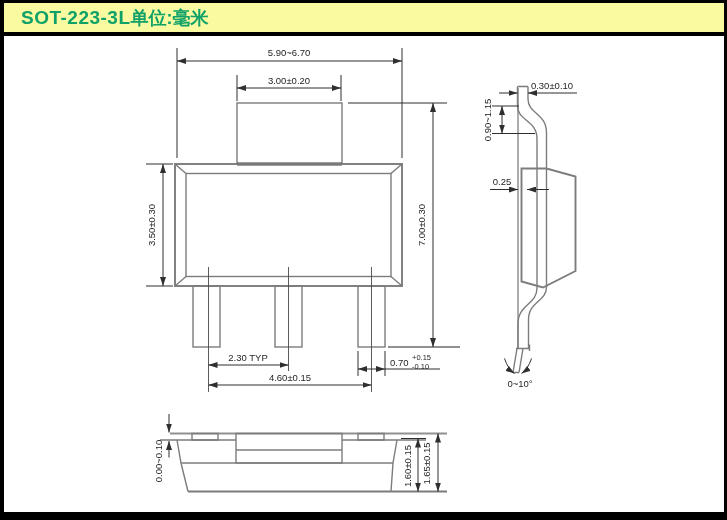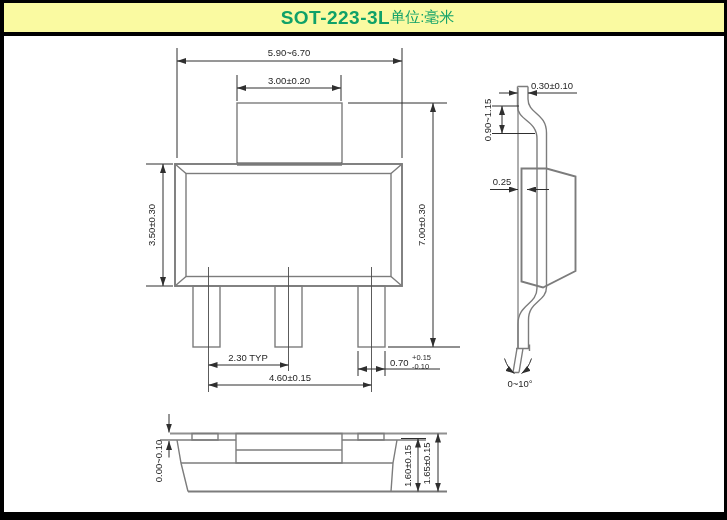--- a/index.html
+++ b/index.html
@@ -8,29 +8,29 @@
     box-sizing:border-box;
     border:3px solid var(--frame-black,#000);
     border-left-width:4px;border-bottom-width:8px;
     overflow:hidden;
     font-family:"Liberation Sans",sans-serif;
   }
   .header{
     position:absolute;left:0;top:0;right:0;height:29px;
     background:var(--header-bg,#fafaa1);
     border-bottom:4px solid var(--frame-black,#000);
-    display:flex;align-items:center;justify-content:center;
+    display:flex;align-items:center;justify-content:flex-start;
     padding:0 10px 0 17px;
   }
   .title{
     color:var(--accent-green,#0fa168);font-size:19px;font-weight:bold;
     letter-spacing:.5px;
   }
   .unit{
-    color:var(--accent-green,#0fa168);font-size:15px;font-weight:normal;
+    color:var(--accent-green,#0fa168);font-size:18px;font-weight:bold;
   }
   svg.drawing{position:absolute;left:0;top:0;width:720px;height:509px;}
   .shape{fill:none;stroke:var(--line-gray,#7c7c7c);stroke-width:1.4;}
   .outline2{stroke-width:1.9;}
   .shape-heavy{fill:none;stroke:#3d3d3d;stroke-width:2.8;}
   .dim{fill:none;stroke:var(--dim-dark,#2f2f2f);stroke-width:1;}
   .cline{fill:none;stroke:#4a4a4a;stroke-width:.9;}
   .ref{fill:none;stroke:var(--ref-gray,#909090);stroke-width:2.2;}
   .dimtext{
     fill:#1f1f1f;font-size:9.5px;

